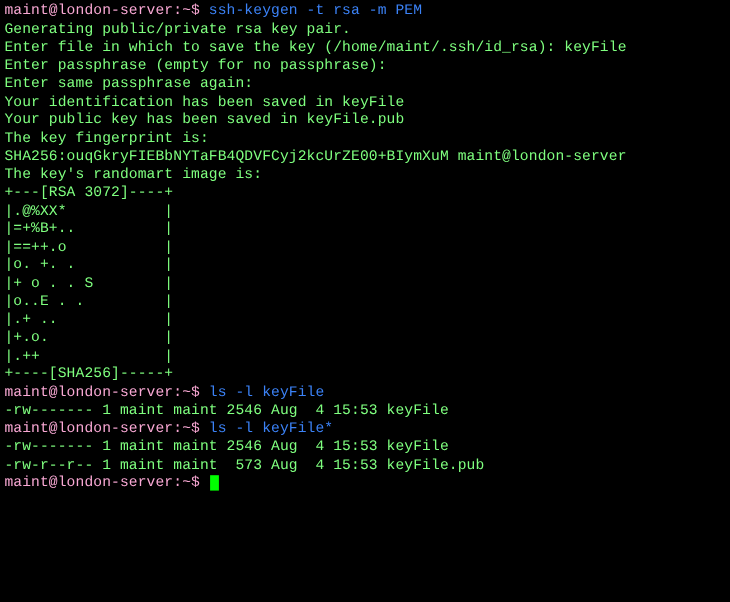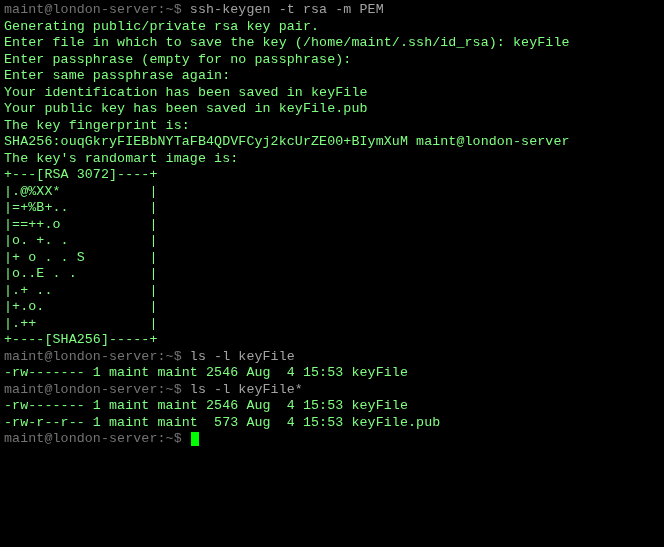--- a/index.html
+++ b/index.html
@@ -13,22 +13,22 @@
   .terminal {
     font-family: "Consolas", "Courier New", monospace;
     font-size: 13.3px;
     line-height: 16.5px;
     color: #7fff7f;
     padding: 2px 4px;
     white-space: pre;
     letter-spacing: 0.1px;
   }
   .line { white-space: pre; }
-  .prompt { color: #737373; }
-  .cmd { color: #a3a3a3; }
+  .prompt { color: #f9a8d4; }
+  .cmd { color: #3b82f6; }
   .cursor {
     display: inline-block;
     width: 8px;
     height: 14px;
     background: #00ff00;
     vertical-align: text-bottom;
     margin-left: 1px;
   }
 </style>
 </head>

